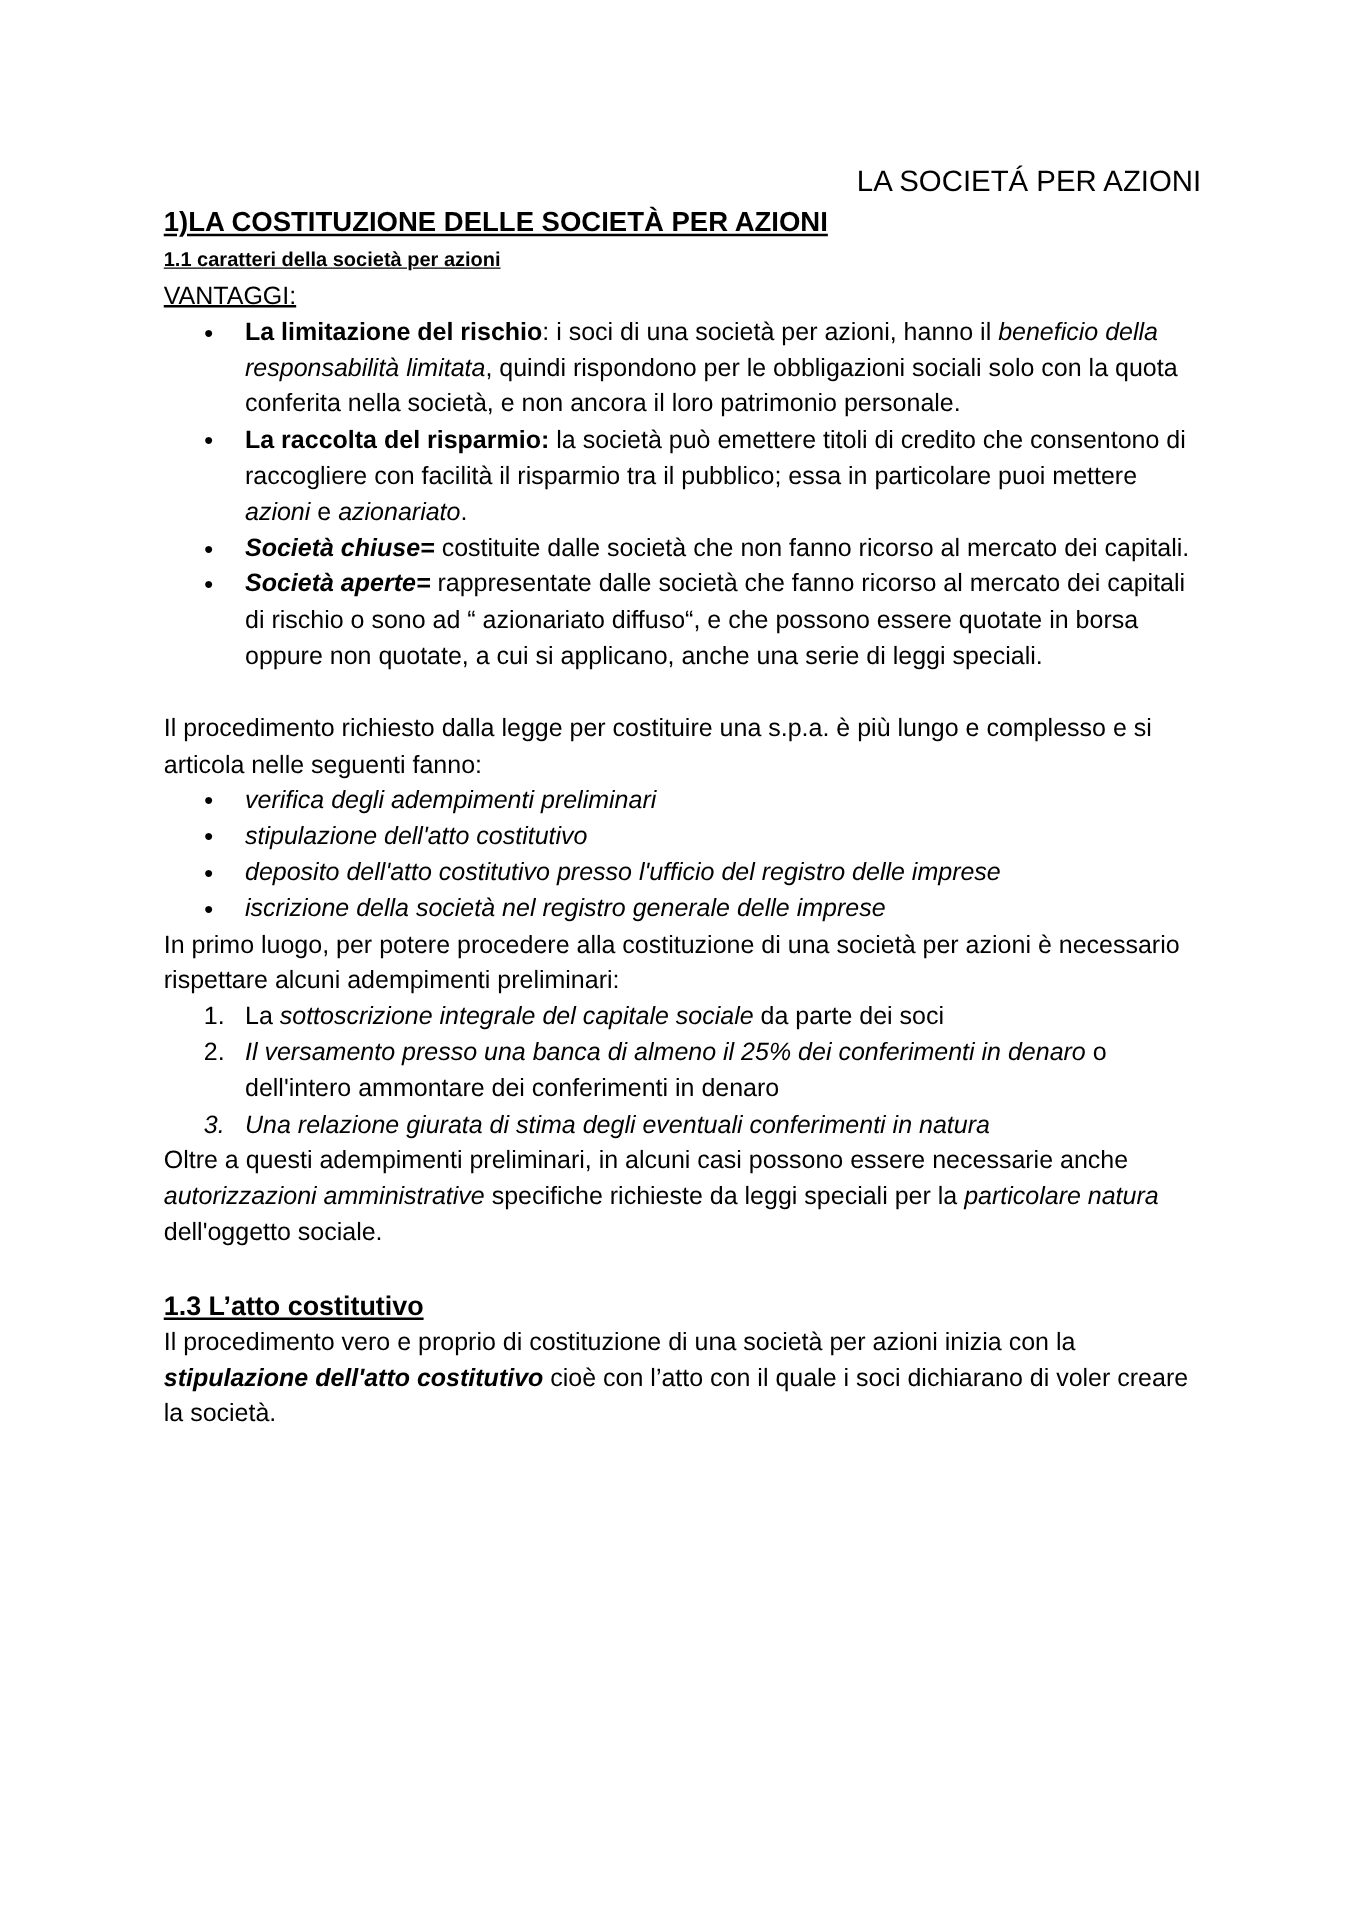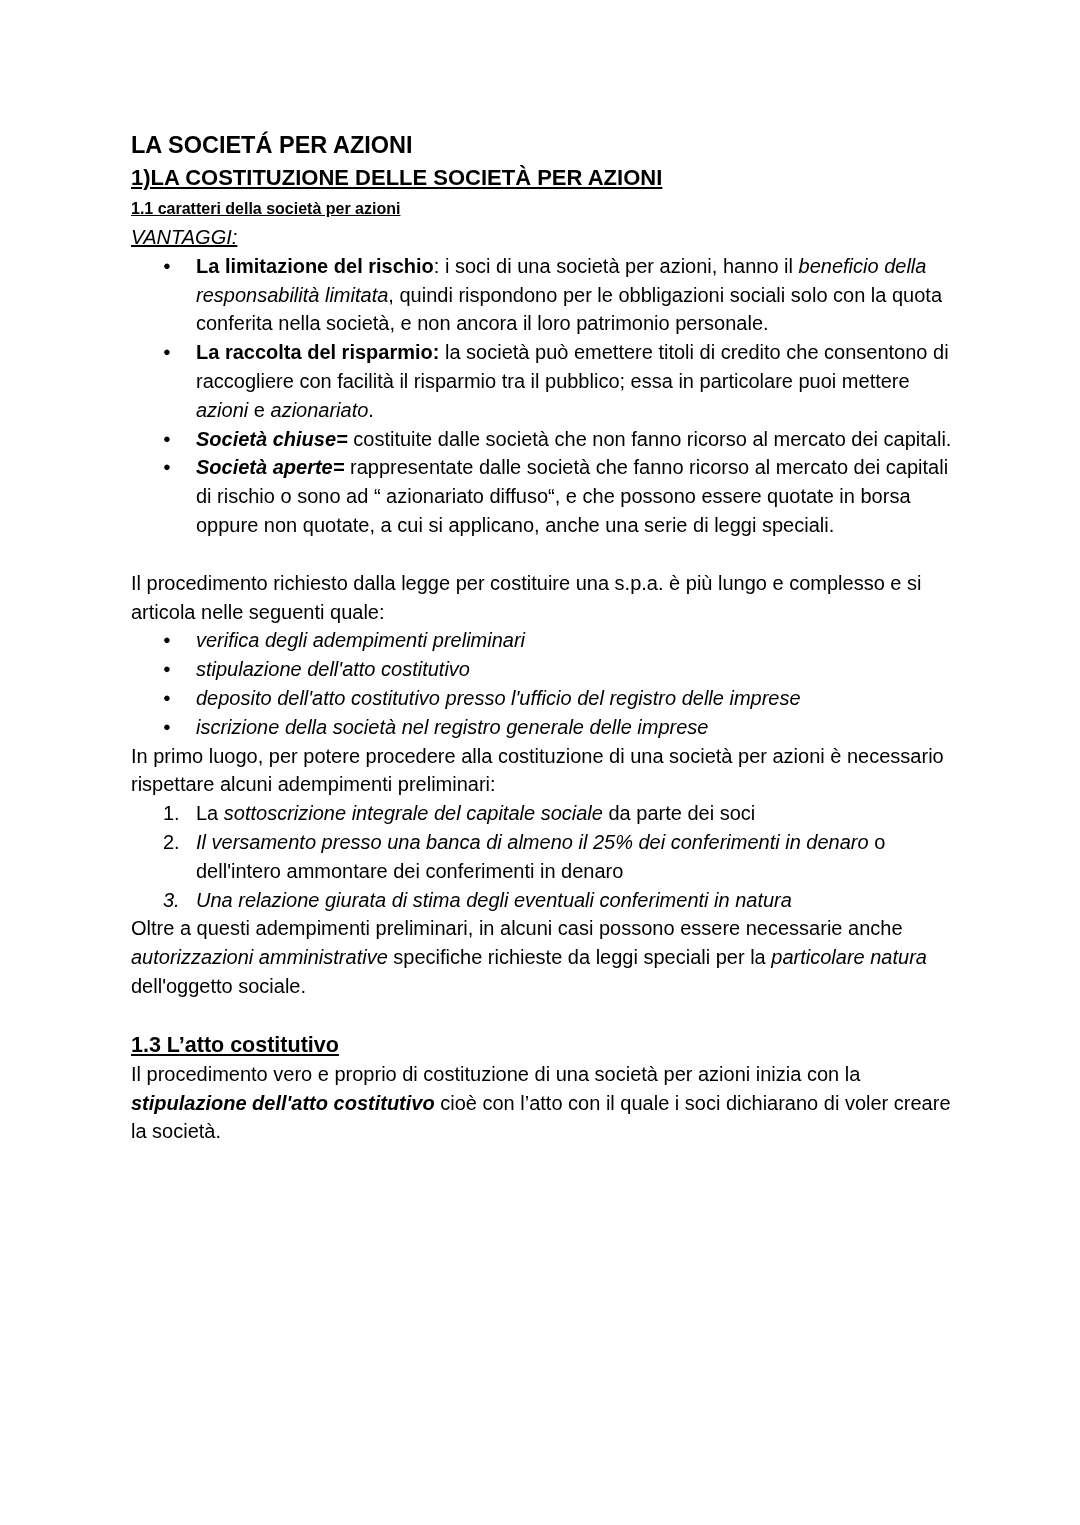--- a/index.html
+++ b/index.html
@@ -1,52 +1,52 @@
 <!DOCTYPE html>
 <html><head>
 <meta charset="utf-8">
 <style>
   html, body { margin: 0; padding: 0; background: #ffffff; }
   body { width: 1080px; height: 1525px; position: relative; overflow: hidden;
          font-family: "Liberation Sans", sans-serif; color: #000; }
   .page { position: absolute; left: 131px; top: 128px; width: 830px; font-size: 20px; line-height: 28.8px; }
-  .title { text-align: left; font-weight: bold; font-size: 23.5px; line-height: 34px; margin: 0; }
+  .title { text-align: right; font-weight: normal; font-size: 23.5px; line-height: 34px; margin: 0; }
   .h1 { font-weight: bold; font-size: 22px; line-height: 32px; text-decoration: underline; margin: 0; }
   .h2 { font-weight: bold; font-size: 16px; line-height: 29px; text-decoration: underline; margin: 0; }
   .h2big { font-weight: bold; font-size: 21.5px; line-height: 30px; text-decoration: underline; margin: 0; }
   p { margin: 0; }
   .u { text-decoration: underline; }
   ul, ol { margin: 0; padding-left: 65px; }
   ul li { list-style: none; position: relative; }
   ul li::before { content: "\25CF"; position: absolute; left: -33px; font-size: 13px; top: 0; }
   ol li { list-style: none; position: relative; }
   ol li .num { position: absolute; left: -33px; }
   .gap { height: 29px; }
 </style>
 </head>
 <body>
 
 <div class="page">
   <h1 class="title">LA SOCIETÁ PER AZIONI</h1>
   <h2 class="h1">1)LA COSTITUZIONE DELLE SOCIETÀ PER AZIONI</h2>
 
   <h3 class="h2">1.1 caratteri della società per azioni</h3>
-  <p class="u" style="font-style:italic">VANTAGGI:</p>
+  <p class="u" style="">VANTAGGI:</p>
   <ul>
     <li><b> La limitazione del rischio</b><span>: i soci di una società per azioni, hanno il </span><i>beneficio della responsabilità limitata</i><span>, quindi rispondono per le obbligazioni sociali solo con la quota conferita nella società, e non ancora il loro patrimonio personale.</span></li>
     <li><b>La raccolta del risparmio:</b><span> la società può emettere titoli di credito che consentono di raccogliere con facilità il risparmio tra il pubblico; essa in particolare puoi mettere </span><i>azioni</i><span> e </span><i>azionariato</i><span>.</span></li>
   </ul>
   <ul>
     <li><b><i>Società chiuse=</i></b><span> costituite dalle società che non fanno ricorso al mercato dei capitali.</span></li>
     <li><b><i>Società aperte=</i></b><span> rappresentate dalle società che fanno ricorso al mercato dei capitali di rischio o sono ad “ azionariato diffuso“, e che possono essere quotate in borsa oppure non quotate, a cui si applicano, anche una serie di leggi speciali.</span></li>
   </ul>
 
   <div class="gap"></div>
 
-  <p>Il procedimento richiesto dalla legge per costituire una s.p.a. è più lungo e complesso e si articola nelle seguenti quale:</p>
+  <p>Il procedimento richiesto dalla legge per costituire una s.p.a. è più lungo e complesso e si articola nelle seguenti fanno:</p>
   <ul>
     <li><i>verifica degli adempimenti preliminari</i></li>
     <li><i> stipulazione dell'atto costitutivo</i></li>
     <li><i>deposito dell'atto costitutivo presso l'ufficio del registro delle imprese</i></li>
     <li><i>iscrizione della società nel registro generale delle imprese</i></li>
   </ul>
   <p>In primo luogo, per potere procedere alla costituzione di una società per azioni è necessario rispettare alcuni adempimenti preliminari:</p>
   <ol>
     <li><span class="num">1.</span><span>La </span><i>sottoscrizione integrale del capitale sociale</i><span> da parte dei soci</span></li>
     <li><span class="num">2.</span><i>Il versamento presso una banca di almeno il 25% dei conferimenti in denaro</i><span> o dell'intero ammontare dei conferimenti in denaro</span></li>

